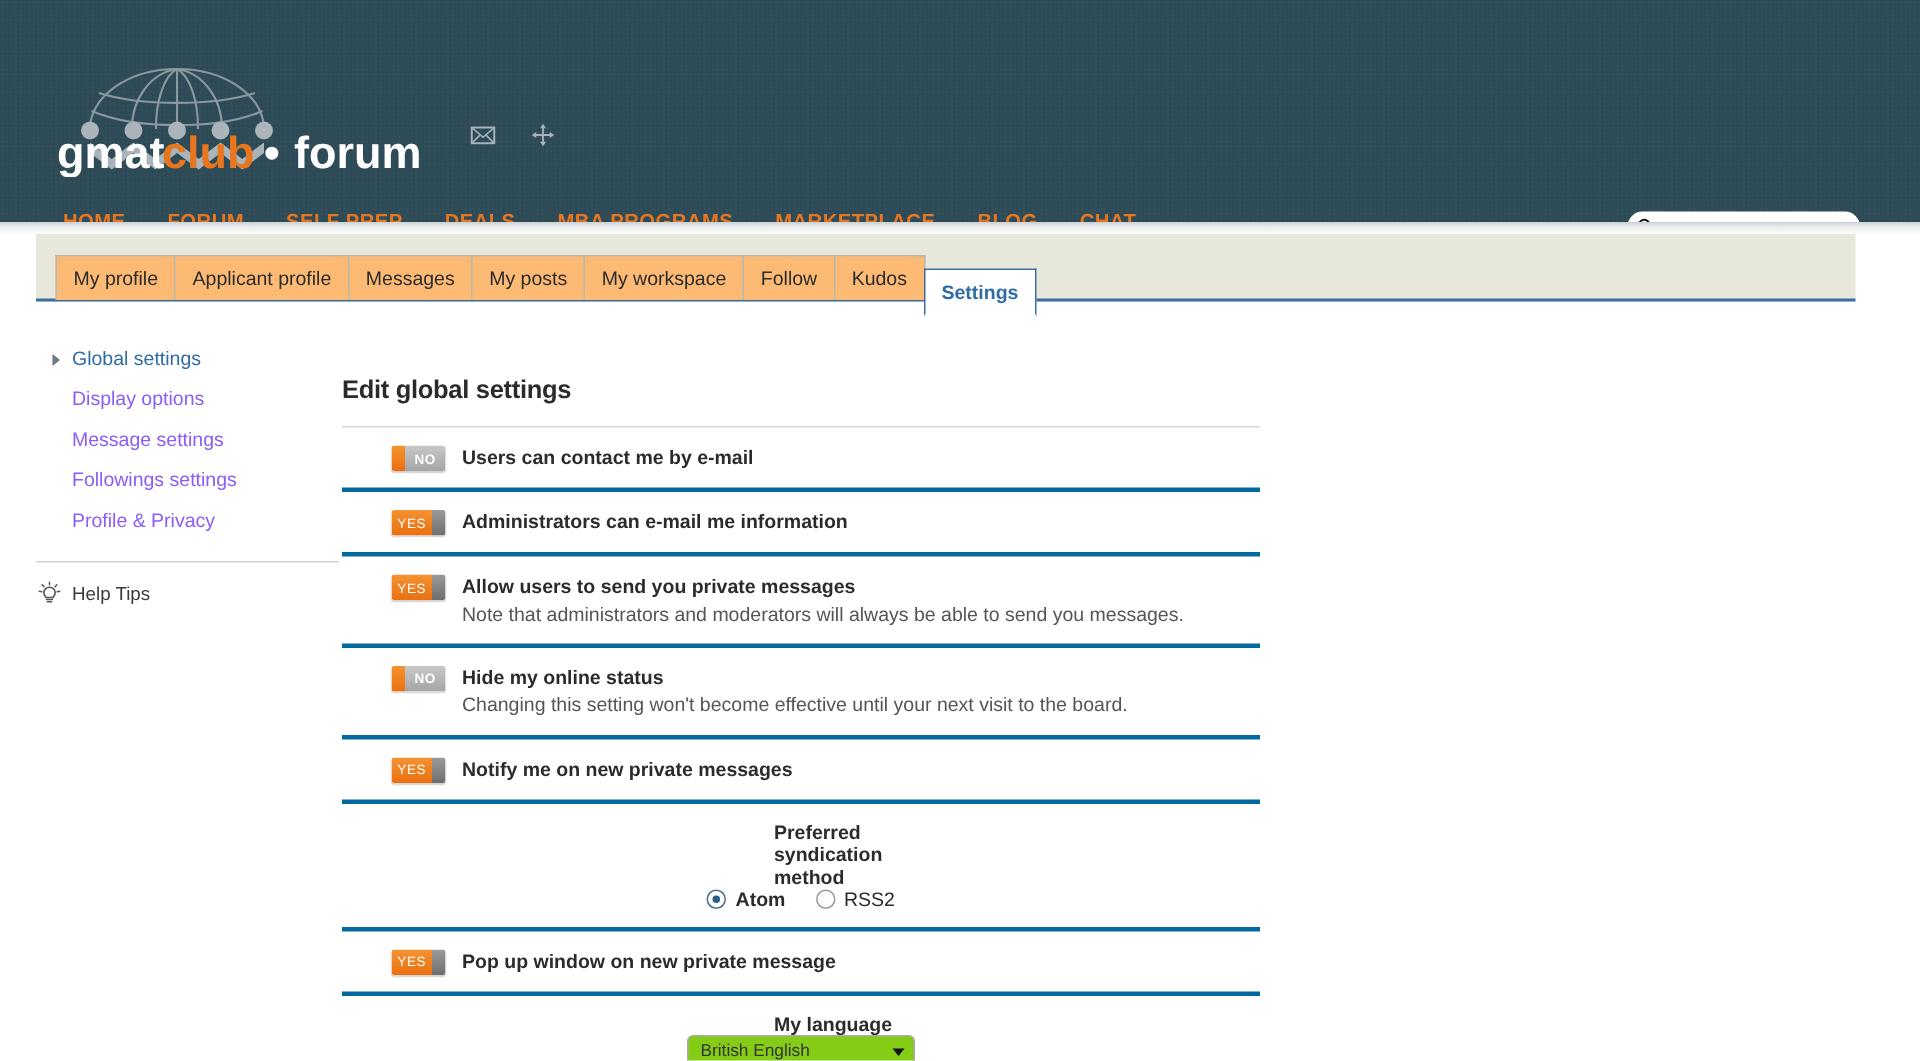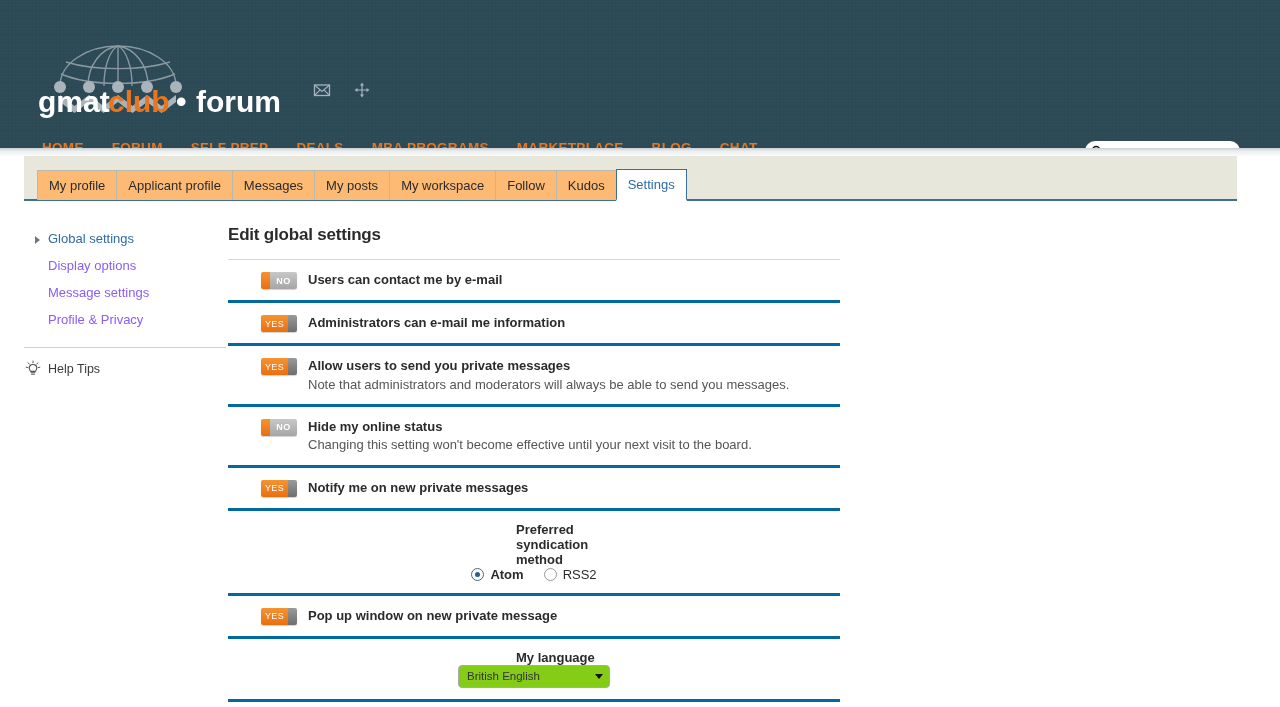--- a/index.html
+++ b/index.html
@@ -78,21 +78,21 @@
     display: flex; align-items: center;
     font-size: 13px; color: #2b2b2b;
     background: #fdba74;
     border: 1px solid #b9b9ae; border-bottom: none;
     margin-right: -1px; cursor: pointer;
     position: relative; top: 1px;
   }
   .tab.active {
     background: #ffffff; color: #2f6ba5;
     border-color: #3d6d9e; border-bottom: 2px solid #ffffff;
-    height: 32px; z-index: 3; top: 2px;
+    height: 32px; z-index: 3; top: 12px; font-weight: bold;
   }
 
   
   .page { display: flex; }
 
   
   .sidebar { width: 216px; padding: 24px 0 0 24px; flex: none; }
   .side-item {
     font-size: 13px; color: #8b5cf6;
     padding: 6px 0 6px 24px; position: relative; cursor: pointer;
@@ -109,21 +109,21 @@
   .ht-head { display: flex; align-items: center; gap: 6px; }
   .ht-head svg { width: 18px; height: 18px; flex: none; }
   .ht-title { font-size: 12.5px; color: #3a3a3a; }
   .ht-body { font-size: 11.5px; color: #3a3a3a; line-height: 1.25; margin-top: 5px; }
   .ht-body b { font-weight: bold; }
 
   
   .main { padding: 24px 0 0 12px; }
   .main-title {
     font-size: 17px; font-weight: bold; color: #2b2b2b;
-    margin-bottom: 14px; letter-spacing: -.2px;
+    margin-bottom: 14px; letter-spacing: -.2px; margin-top: 25px;
   }
 
   .rows { width: 612px; border-top: 1px solid #d6d6d6; }
   .row {
     display: flex; align-items: flex-start;
     border-bottom: 3px solid #0369a1;
     padding: 11px 0 11px 0; min-height: 40px;
   }
   .row-sw { width: 80px; flex: none; display: flex; justify-content: flex-start; padding-left: 33px; padding-top: 1px; }
   .row-lbl { flex: 1; padding-top: 1px; }
@@ -259,20 +259,21 @@
   <div class="tab">Kudos</div>
   <div class="tab active">Settings</div>
 </div>
 
 <div class="page">
 
   <div class="sidebar">
     <div class="side-item active">Global settings</div>
     <div class="side-item">Display options</div>
     <div class="side-item">Message settings</div>
+    <div class="side-item">Followings settings</div>
     <div class="side-item">Profile &amp; Privacy</div>
     <div class="side-sep"></div>
 
     <div class="helptips">
       <div class="ht-head">
         <svg viewBox="0 0 20 20">
           <g stroke="#555" stroke-width="1.1" fill="none" stroke-linecap="round">
             <path d="M10 1.2 L10 3.2 M4.6 3.1 L5.9 4.6 M15.4 3.1 L14.1 4.6 M2.4 8 L4.3 8.4 M17.6 8 L15.7 8.4"></path>
           </g>
           <path d="M10 5 C12.5 5 14.2 6.8 14.2 9 C14.2 10.7 13.1 11.7 12.6 12.6 L7.4 12.6

